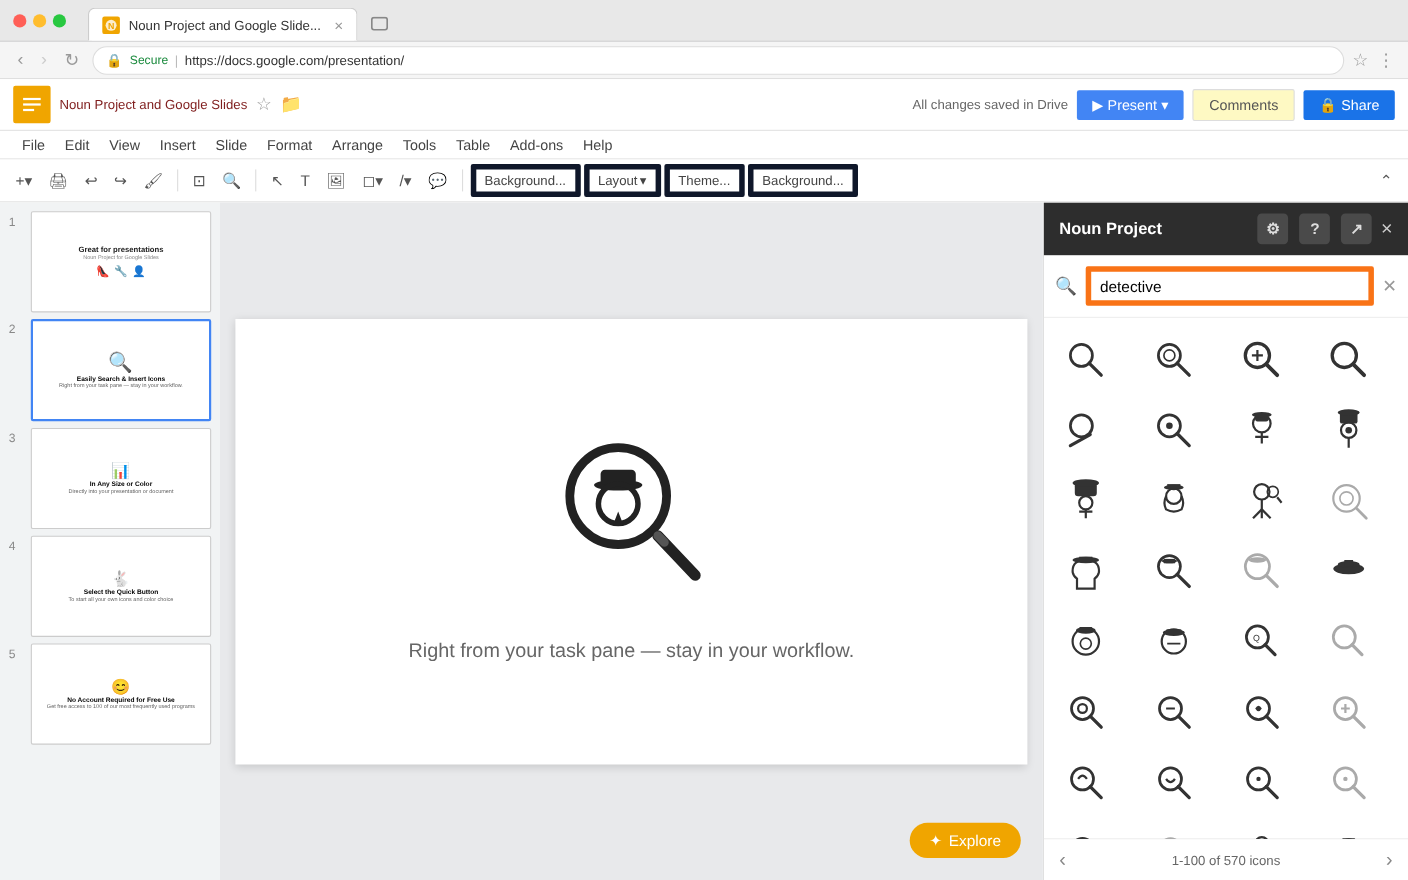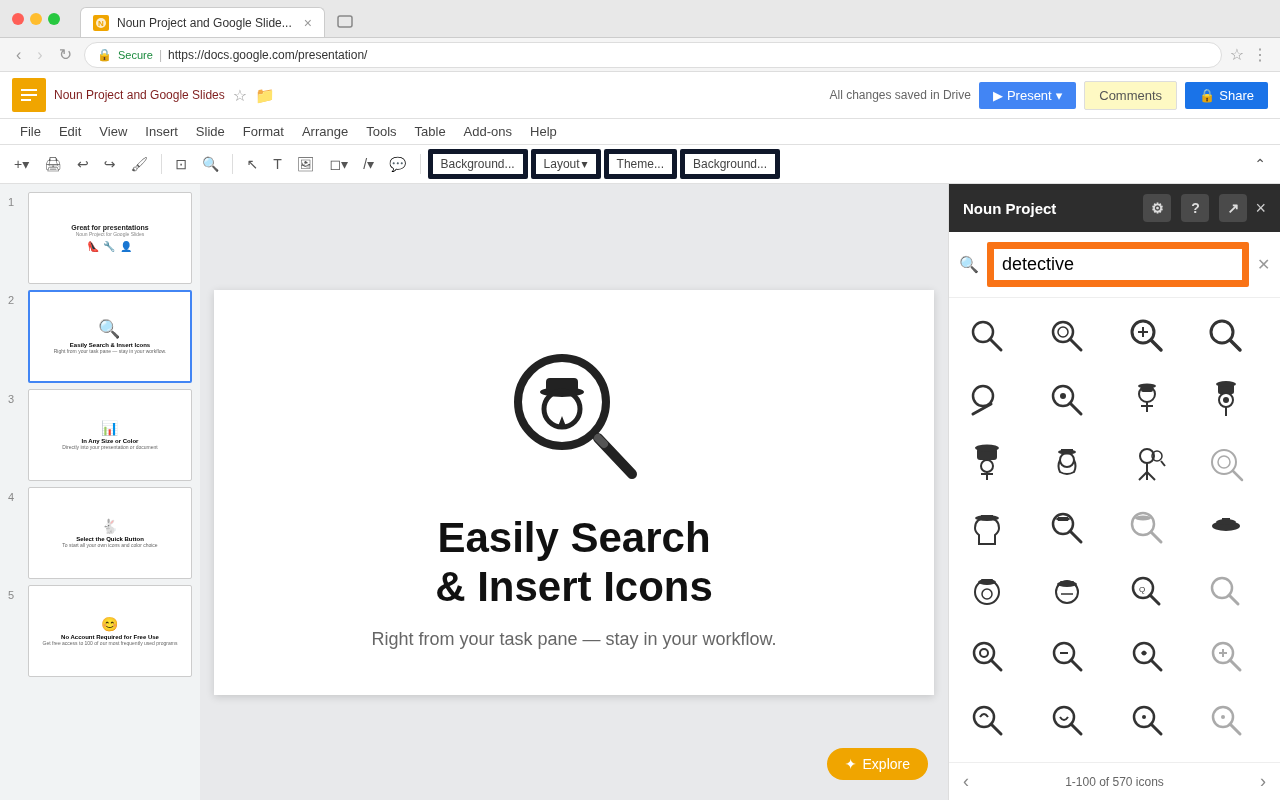--- a/index.html
+++ b/index.html
@@ -336,24 +336,24 @@
     
     .np-search {
       padding: 10px;
       border-bottom: 1px solid #eee;
       display: flex;
       align-items: center;
       gap: 8px;
     }
     .np-search-input {
       flex: 1;
-      border: 7px solid #f97316;
+      border: 5px solid #f97316;
       border-radius: 2px;
       padding: 5px 8px;
-      font-size: 18px;
+      font-size: 14px;
     }
     .np-search-icon { color: #888; font-size: 16px; }
     .np-clear-btn { background: none; border: none; color: #999; font-size: 16px; cursor: pointer; }
 
     
     .np-icon-grid {
       flex: 1;
       overflow-y: auto;
       padding: 8px;
       display: grid;
@@ -572,24 +572,20 @@
           <rect x="52" y="44" width="32" height="14" rx="4" fill="#222"></rect>
 
           <circle cx="68" cy="75" r="18" fill="none" stroke="#222" stroke-width="5"></circle>
 
           <polygon points="68,82 63,95 68,91 73,95" fill="#222"></polygon>
 
           <line x1="104" y1="104" x2="138" y2="140" stroke="#222" stroke-width="10" stroke-linecap="round"></line>
           <line x1="104" y1="104" x2="110" y2="110" stroke="#555" stroke-width="8" stroke-linecap="round"></line>
         </svg>
 
-        <div class="slide-heading">
-          <span>Easily Search</span><br>
-          <span>&amp; Insert Icons</span>
-        </div>
         <div class="slide-subtext">Right from your task pane — stay in your workflow.</div>
       </div>
 
       <button class="explore-btn">
         <span>✦</span>
         <span>Explore</span>
       </button>
     </div>
 
     <div class="np-sidebar">

